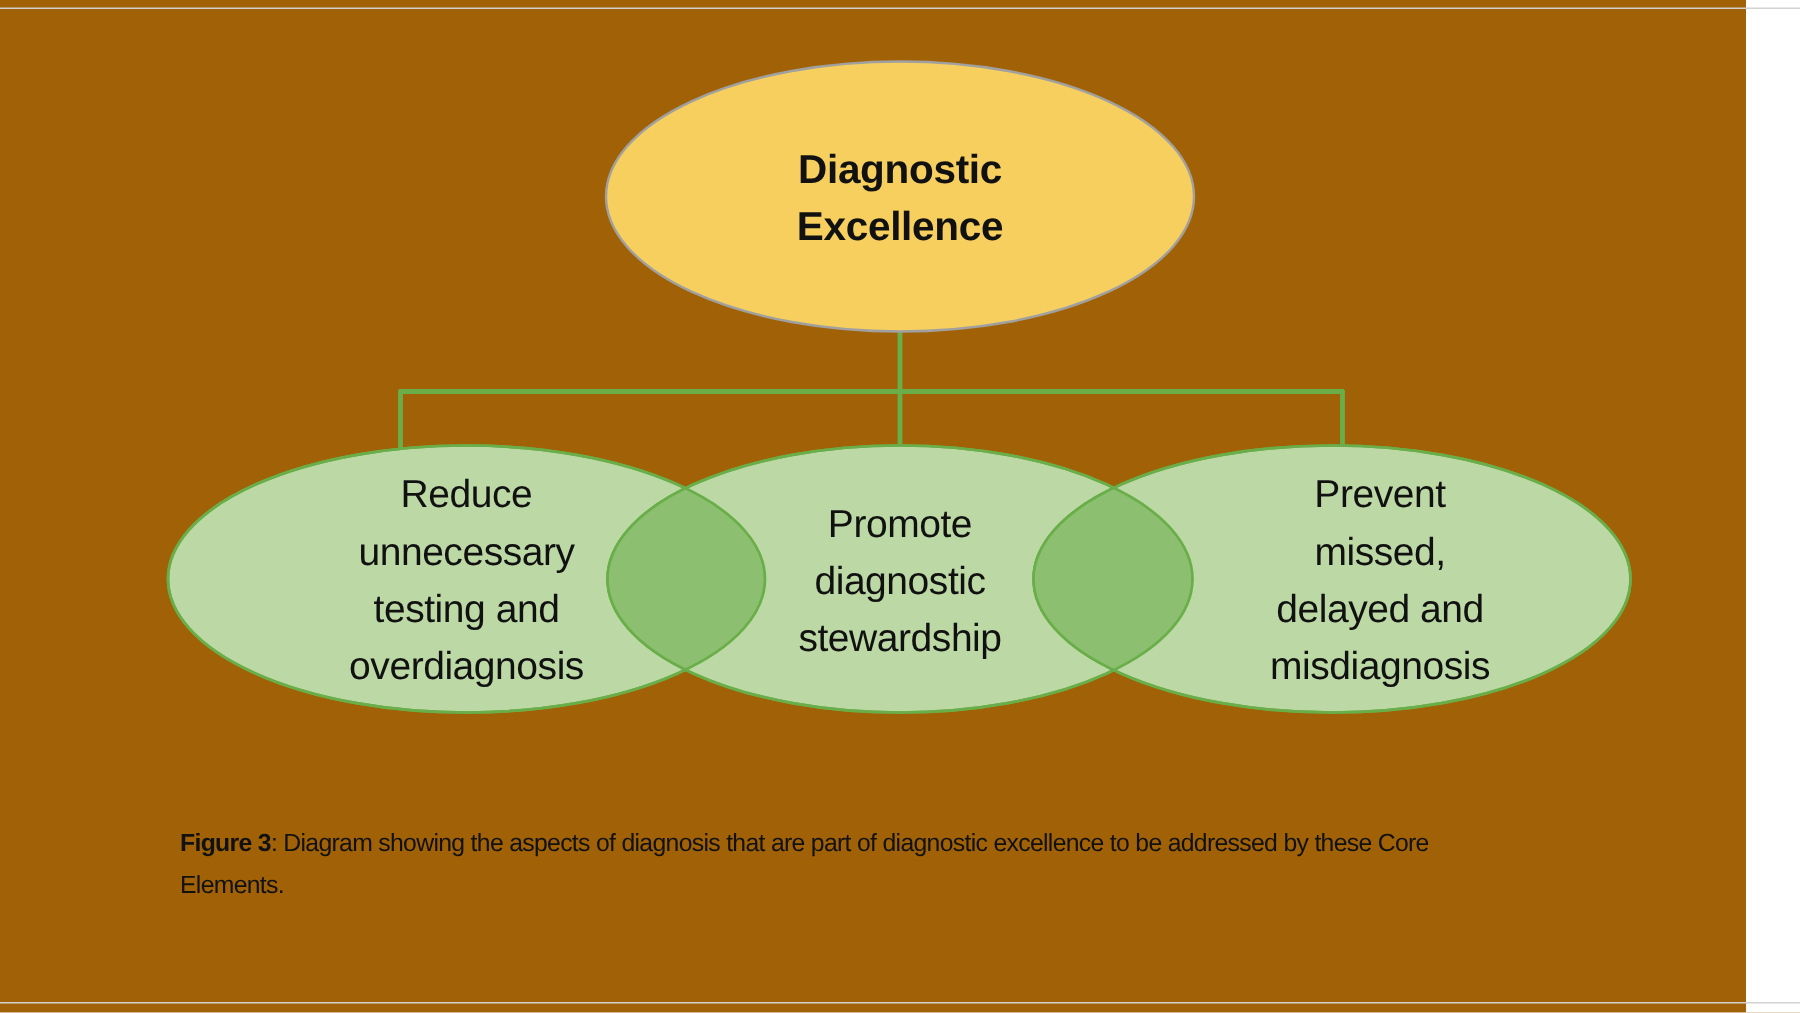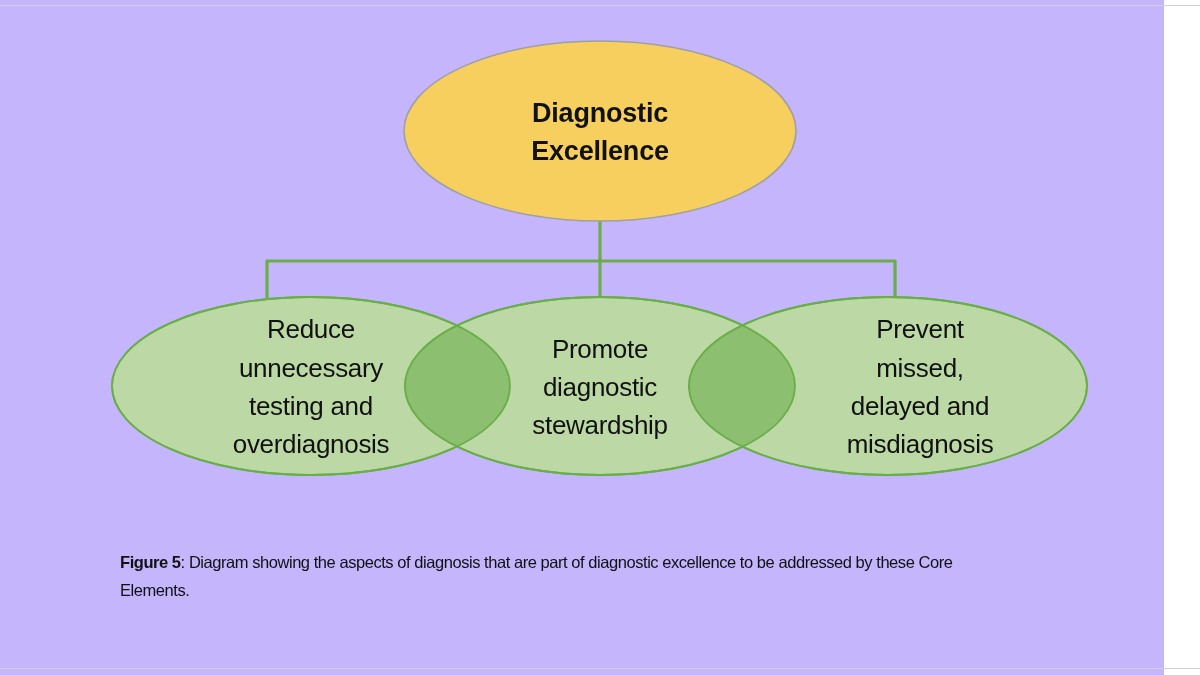--- a/index.html
+++ b/index.html
@@ -12,21 +12,21 @@
     height: 675px;
     font-family: "Liberation Sans", sans-serif;
     position: relative;
     overflow: hidden;
   }
   #figure-root {
     position: absolute;
     left: 0; top: 0;
     width: 1164px;
     height: 675px;
-    background: #c4b5fd;
+    background: #a16207;
   }
   .frame-line {
     position: absolute;
     left: 0;
     width: 1200px;
     height: 1px;
     background: #d2d2d2;
   }
   .frame-top { top: 5px; }
   .frame-bottom { top: 668px; }
@@ -145,16 +145,16 @@
 
     <g>
       <text class="node-text node-text-branch" x="920" y="331">Prevent</text>
       <text class="node-text node-text-branch" x="920" y="370">missed,</text>
       <text class="node-text node-text-branch" x="920" y="408">delayed and</text>
       <text class="node-text node-text-branch" x="920" y="446">misdiagnosis</text>
     </g>
   </svg>
 
   <div id="caption">
-    <span class="caption-label">Figure 5</span><span>: </span><span>Diagram showing the aspects of diagnosis that are part of diagnostic excellence to be addressed by these Core Elements.</span>
+    <span class="caption-label">Figure 3</span><span>: </span><span>Diagram showing the aspects of diagnosis that are part of diagnostic excellence to be addressed by these Core Elements.</span>
   </div>
 
 </div>
 
 </body></html>

